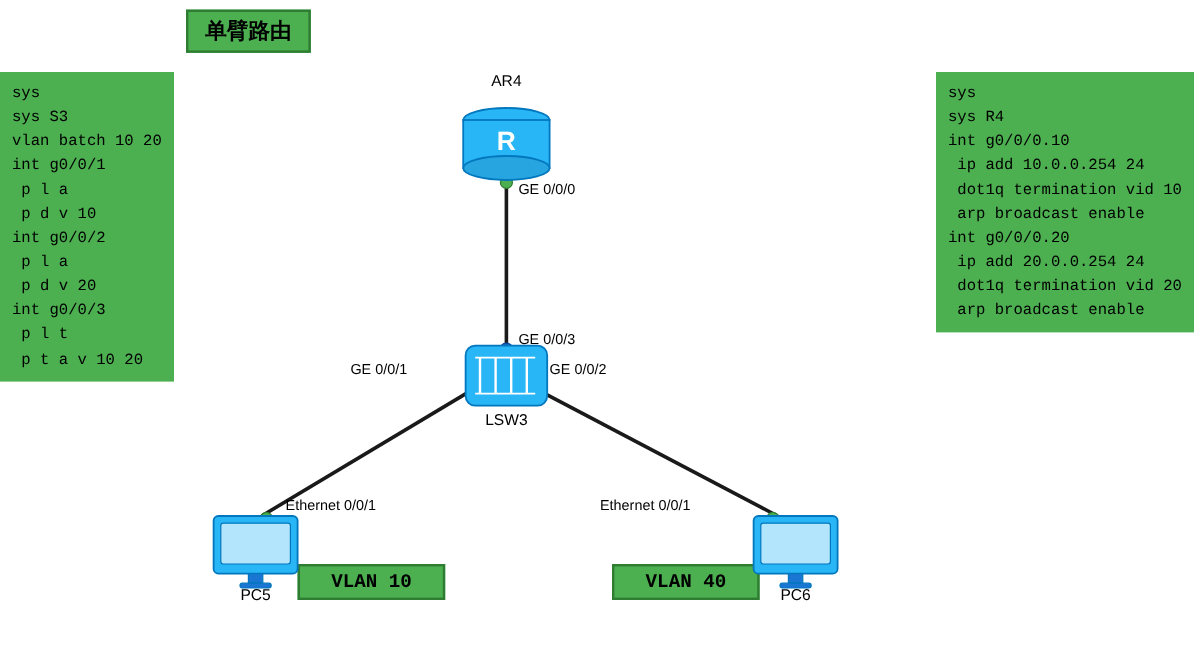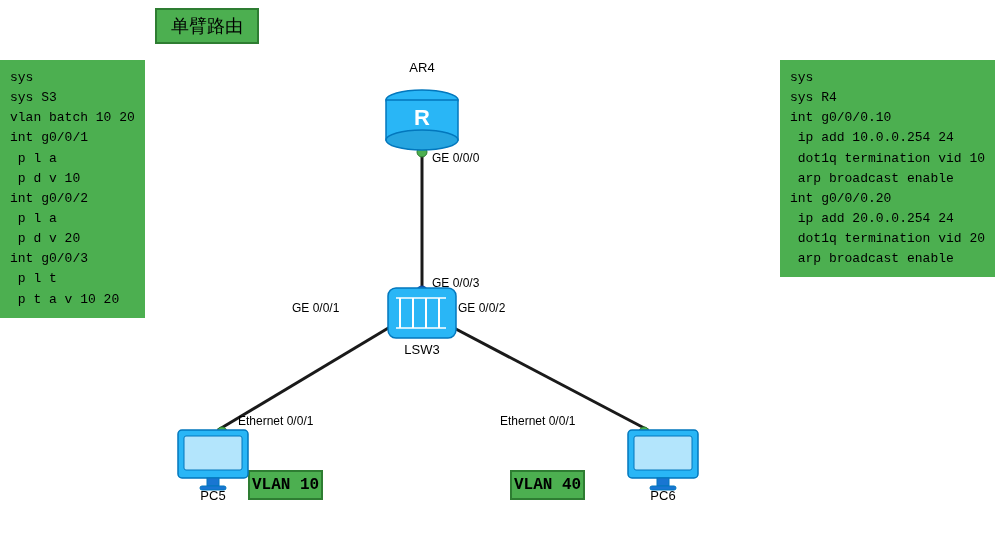--- a/index.html
+++ b/index.html
@@ -14,21 +14,21 @@
 
     
     .title-box {
       position: absolute;
       top: 8px;
       left: 155px;
       background: #4CAF50;
       border: 2px solid #2e7d32;
       padding: 4px 14px;
       font-size: 18px;
-      font-weight: normal;
+      font-weight: bold;
       color: #000;
     }
 
     
     .left-config {
       position: absolute;
       top: 60px;
       left: 0px;
       background: #4CAF50;
       padding: 8px 10px;
@@ -59,21 +59,21 @@
       width: 995px;
       height: 548px;
       pointer-events: none;
     }
 
     
     .vlan-label {
       position: absolute;
       background: #4CAF50;
       border: 2px solid #2e7d32;
-      padding: 4px 2px;
+      padding: 4px 26px;
       font-size: 16px;
       font-weight: bold;
       font-family: 'Courier New', monospace;
       color: #000;
     }
     .vlan10 {
       bottom: 48px;
       left: 248px;
     }
     .vlan20 {

